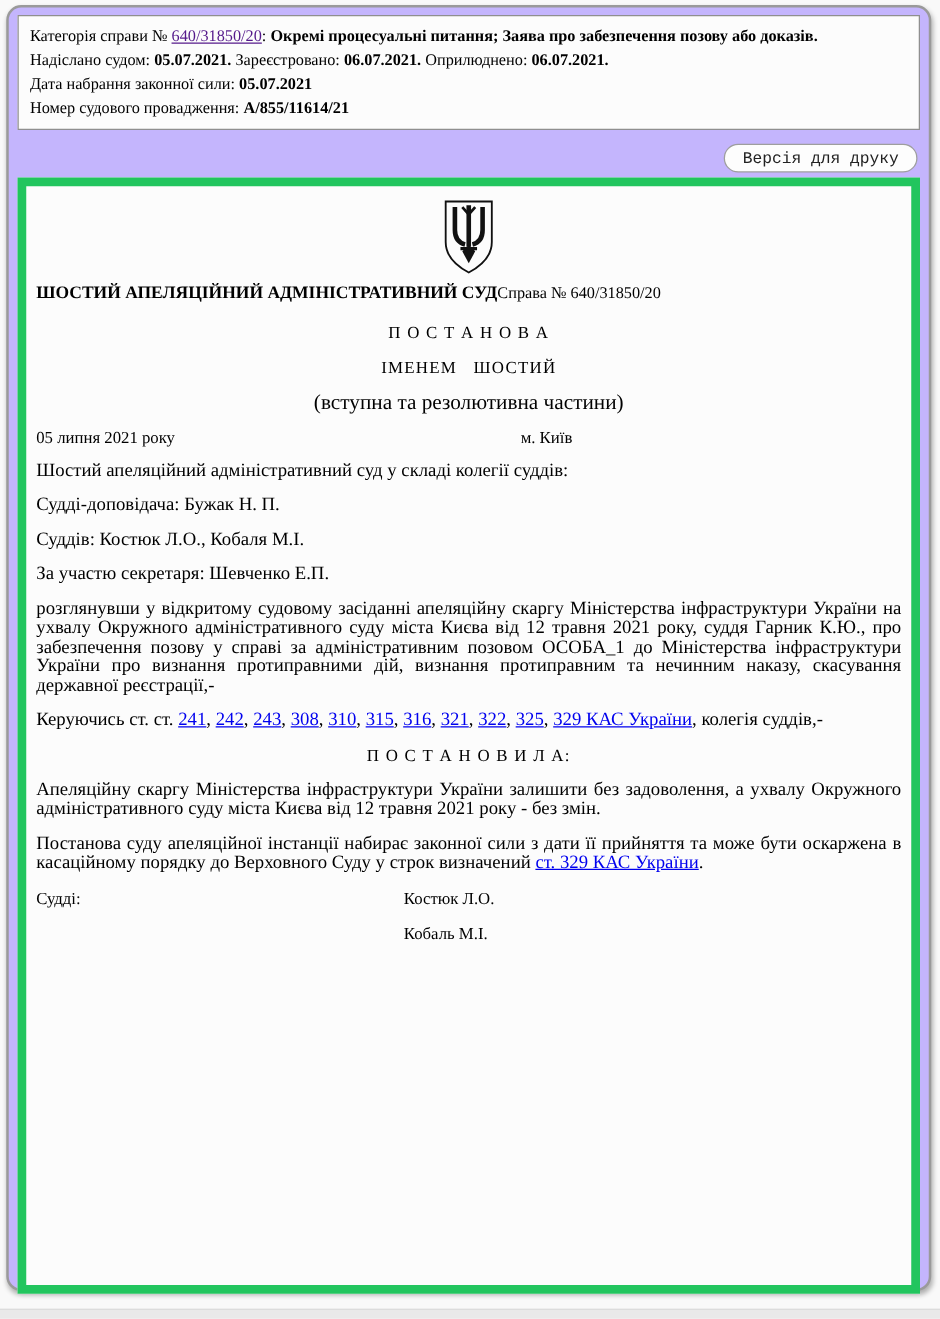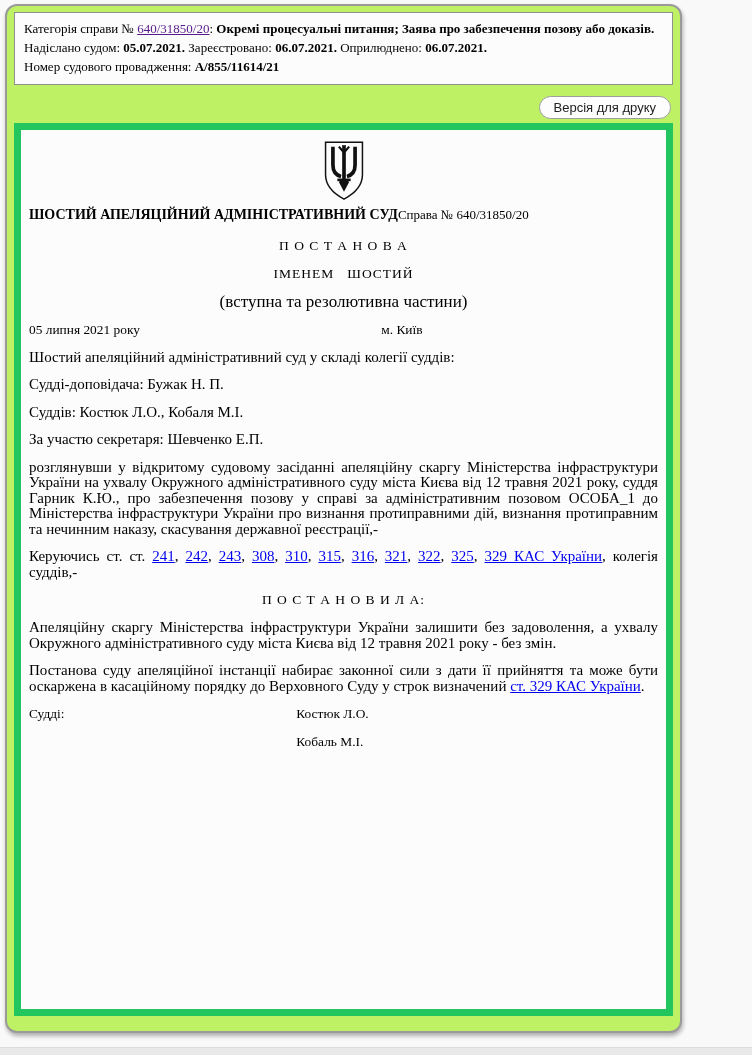--- a/index.html
+++ b/index.html
@@ -3,40 +3,40 @@
 <meta charset="utf-8">
 <style>
   html,body{margin:0;padding:0;}
   body{
     width:752px;height:1055px;position:relative;overflow:hidden;
     background:#f9f9f9;
     font-family:"Liberation Serif","DejaVu Serif",serif;
     color:#000;
   }
   .panel{
-    position:absolute;left:5px;top:4px;width:677px;height:1029px;
+    position:absolute;left:5px;top:4px;width:740px;height:1029px;
     box-sizing:border-box;
-    background:#bef264;border:2px solid #9a9a9a;border-radius:12px;
+    background:#c4b5fd;border:2px solid #9a9a9a;border-radius:12px;
     box-shadow:1px 3px 4px rgba(0,0,0,0.3);
   }
   .meta-box{
     margin:6px 7px 0 7px;
     border:1px solid #8f8f8f;background:#fcfcfc;
     padding:6px 9px 8px 9px;
   }
   .meta-line{font-size:13px;line-height:19px;white-space:pre-wrap;}
   .b{font-weight:bold;}
   .lnk{color:#0000EE;text-decoration:underline;cursor:pointer;}
   .lnk-visited{color:#551A8B;text-decoration:underline;cursor:pointer;}
   .toolbar{position:relative;height:38px;margin:0 7px;}
   .print-btn{
     position:absolute;right:2px;top:11px;height:23px;
     padding:0 14px;box-sizing:border-box;
     background:#fdfdfd;border:1px solid #9e9e9e;border-radius:12px;
-    font-family:Liberation Sans, sans-serif;
+    font-family:Liberation Mono, monospace;
     font-size:13px;color:#222;cursor:pointer;line-height:20px;
   }
   .doc-box{
     margin:0 7px;border:7px solid #22c55e;background:#fcfcfc;
     height:893px;box-sizing:border-box;
     padding:9px 8px;position:relative;
   }
   .emblem{display:block;margin:1px auto 4px auto;}
   .court-line{font-size:13px;line-height:18px;margin:2px 0 14px 0;}
   .court-name{font-weight:bold;font-size:14px;}
@@ -61,20 +61,21 @@
   }
 </style>
 </head>
 <body>
 
 <div class="panel">
 
   <div class="meta-box">
     <div class="meta-line"><span>Категорія справи № </span><a href="#" class="lnk-visited">640/31850/20</a><span>: </span><span class="b">Окремі процесуальні питання; Заява про забезпечення позову або доказів.</span></div>
     <div class="meta-line"><span>Надіслано судом: </span><span class="b">05.07.2021.</span><span> Зареєстровано: </span><span class="b">06.07.2021.</span><span> Оприлюднено: </span><span class="b">06.07.2021.</span></div>
+    <div class="meta-line"><span>Дата набрання законної сили: </span><span class="b">05.07.2021</span></div>
     <div class="meta-line"><span>Номер судового провадження: </span><span class="b">А/855/11614/21</span></div>
   </div>
 
   <div class="toolbar">
     <button class="print-btn">Версія для друку</button>
   </div>
 
   <div class="doc-box">
 
     <svg class="emblem" viewBox="0 0 62 84" width="46" height="62">

